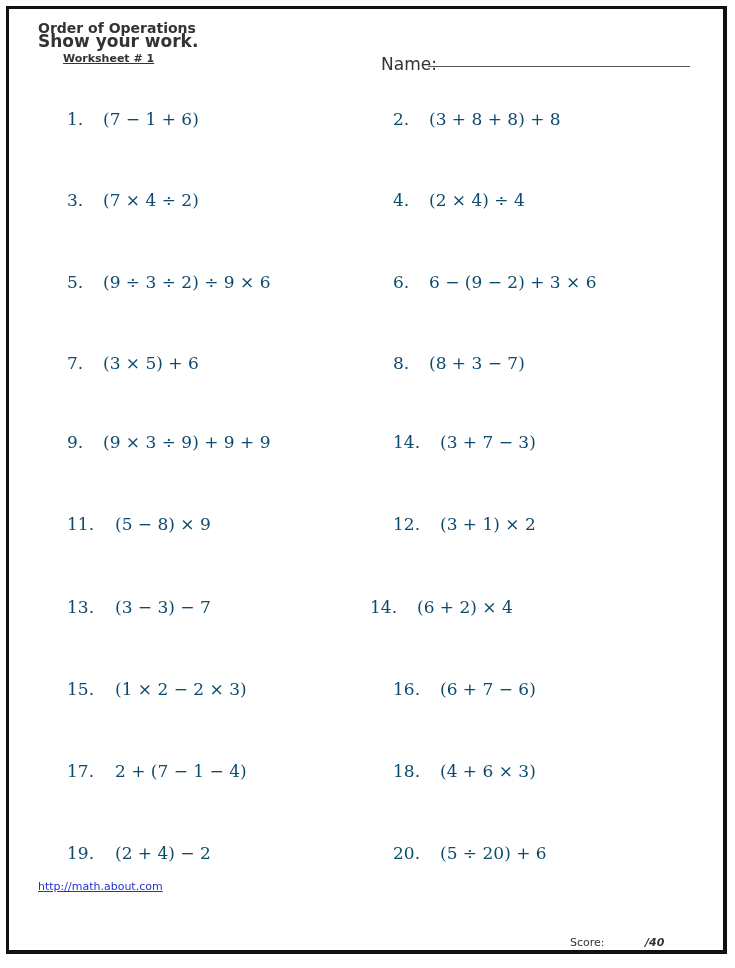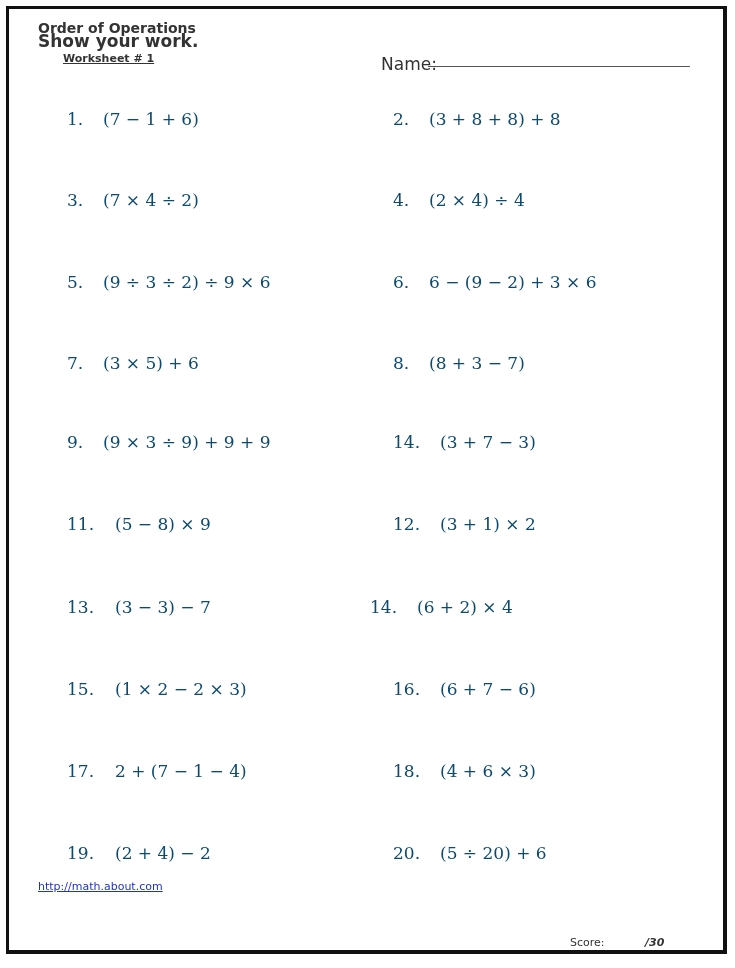--- a/index.html
+++ b/index.html
@@ -57,13 +57,13 @@
 <div class="problem" style="left:393px;top:679px"><span class="num" style="width:47px">16.</span><span class="expr">(6 + 7 − 6)</span></div>
 
 <div class="problem" style="left:67px;top:761px"><span class="num" style="width:48px">17.</span><span class="expr">2 + (7 − 1 − 4)</span></div>
 <div class="problem" style="left:393px;top:761px"><span class="num" style="width:47px">18.</span><span class="expr">(4 + 6 × 3)</span></div>
 
 <div class="problem" style="left:67px;top:843px"><span class="num" style="width:48px">19.</span><span class="expr">(2 + 4) − 2</span></div>
 <div class="problem" style="left:393px;top:843px"><span class="num" style="width:47px">20.</span><span class="expr">(5 ÷ 20) + 6</span></div>
 
 <a class="footer-link">http://math.about.com</a>
 <div class="score">Score:</div>
-<div class="score-total">/30</div>
+<div class="score-total">/40</div>
 
 </body></html>

